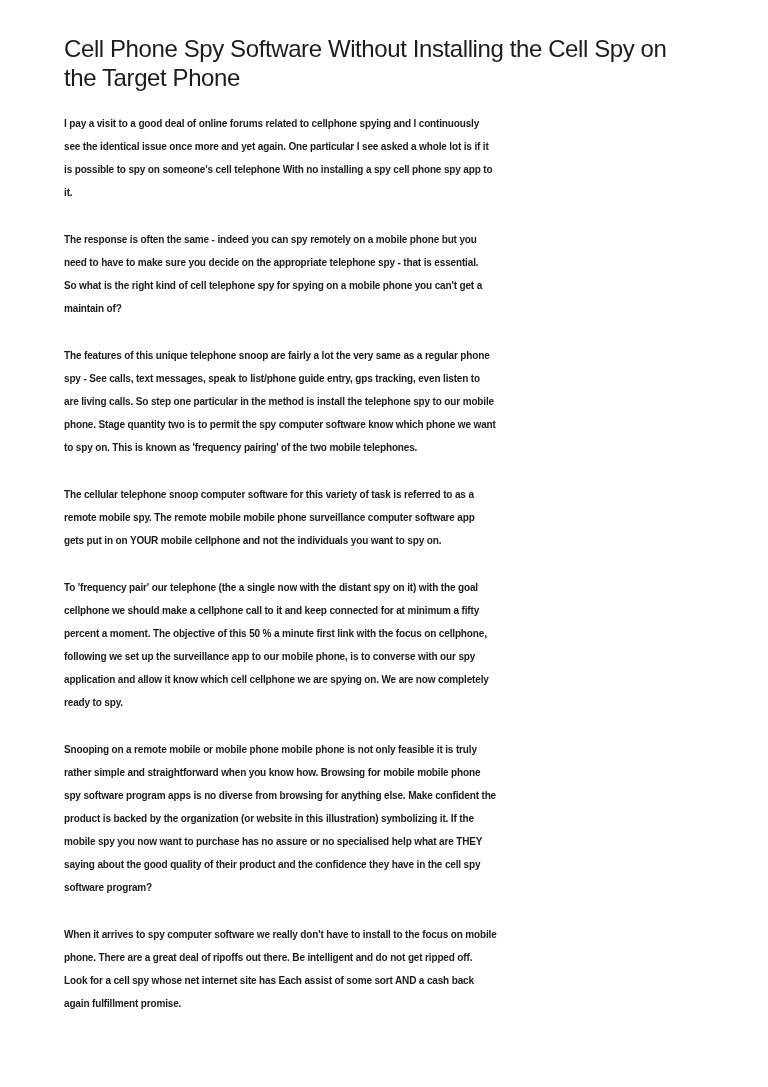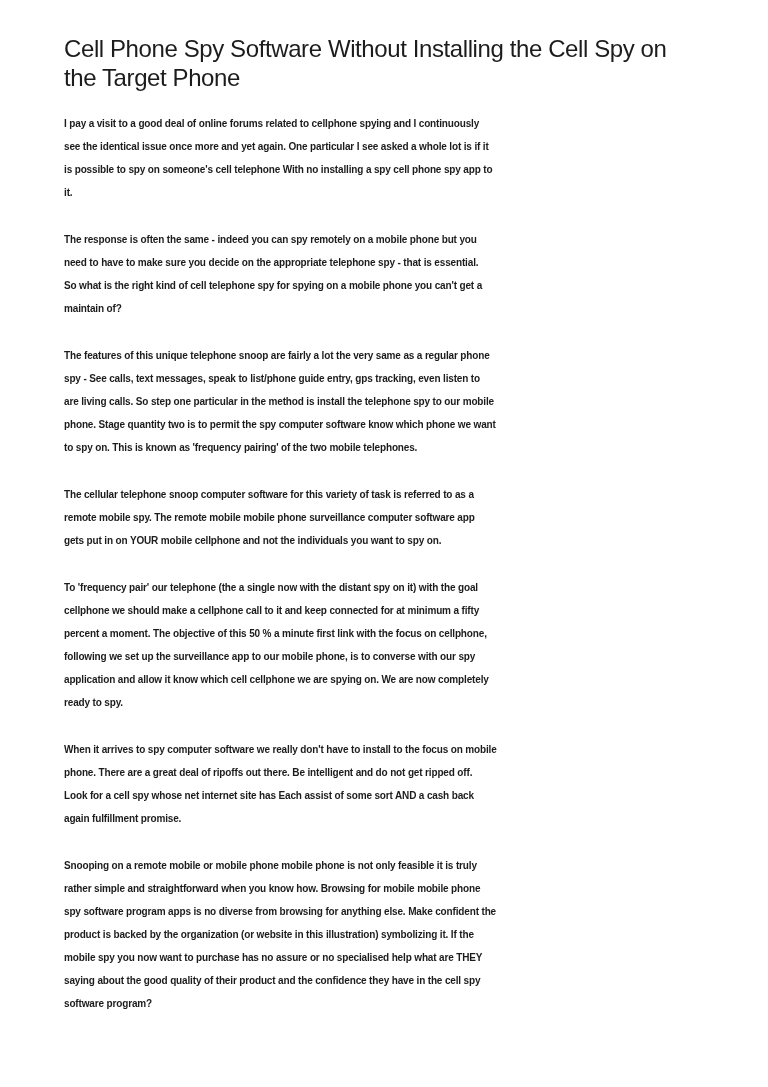--- a/index.html
+++ b/index.html
@@ -66,25 +66,25 @@
 remote mobile spy. The remote mobile mobile phone surveillance computer software app
 gets put in on YOUR mobile cellphone and not the individuals you want to spy on.</p>
 
   <p class="para">To 'frequency pair' our telephone (the a single now with the distant spy on it) with the goal
 cellphone we should make a cellphone call to it and keep connected for at minimum a fifty
 percent a moment. The objective of this 50 % a minute first link with the focus on cellphone,
 following we set up the surveillance app to our mobile phone, is to converse with our spy
 application and allow it know which cell cellphone we are spying on. We are now completely
 ready to spy.</p>
 
-  <p class="para">When it arrives to spy computer software we really don't have to install to the focus on mobile
-phone. There are a great deal of ripoffs out there. Be intelligent and do not get ripped off.
-Look for a cell spy whose net internet site has Each assist of some sort AND a cash back
-again fulfillment promise.</p>
-
   <p class="para">Snooping on a remote mobile or mobile phone mobile phone is not only feasible it is truly
 rather simple and straightforward when you know how. Browsing for mobile mobile phone
 spy software program apps is no diverse from browsing for anything else. Make confident the
 product is backed by the organization (or website in this illustration) symbolizing it. If the
 mobile spy you now want to purchase has no assure or no specialised help what are THEY
 saying about the good quality of their product and the confidence they have in the cell spy
 software program?</p>
+
+  <p class="para">When it arrives to spy computer software we really don't have to install to the focus on mobile
+phone. There are a great deal of ripoffs out there. Be intelligent and do not get ripped off.
+Look for a cell spy whose net internet site has Each assist of some sort AND a cash back
+again fulfillment promise.</p>
 </div>
 
 </body></html>

